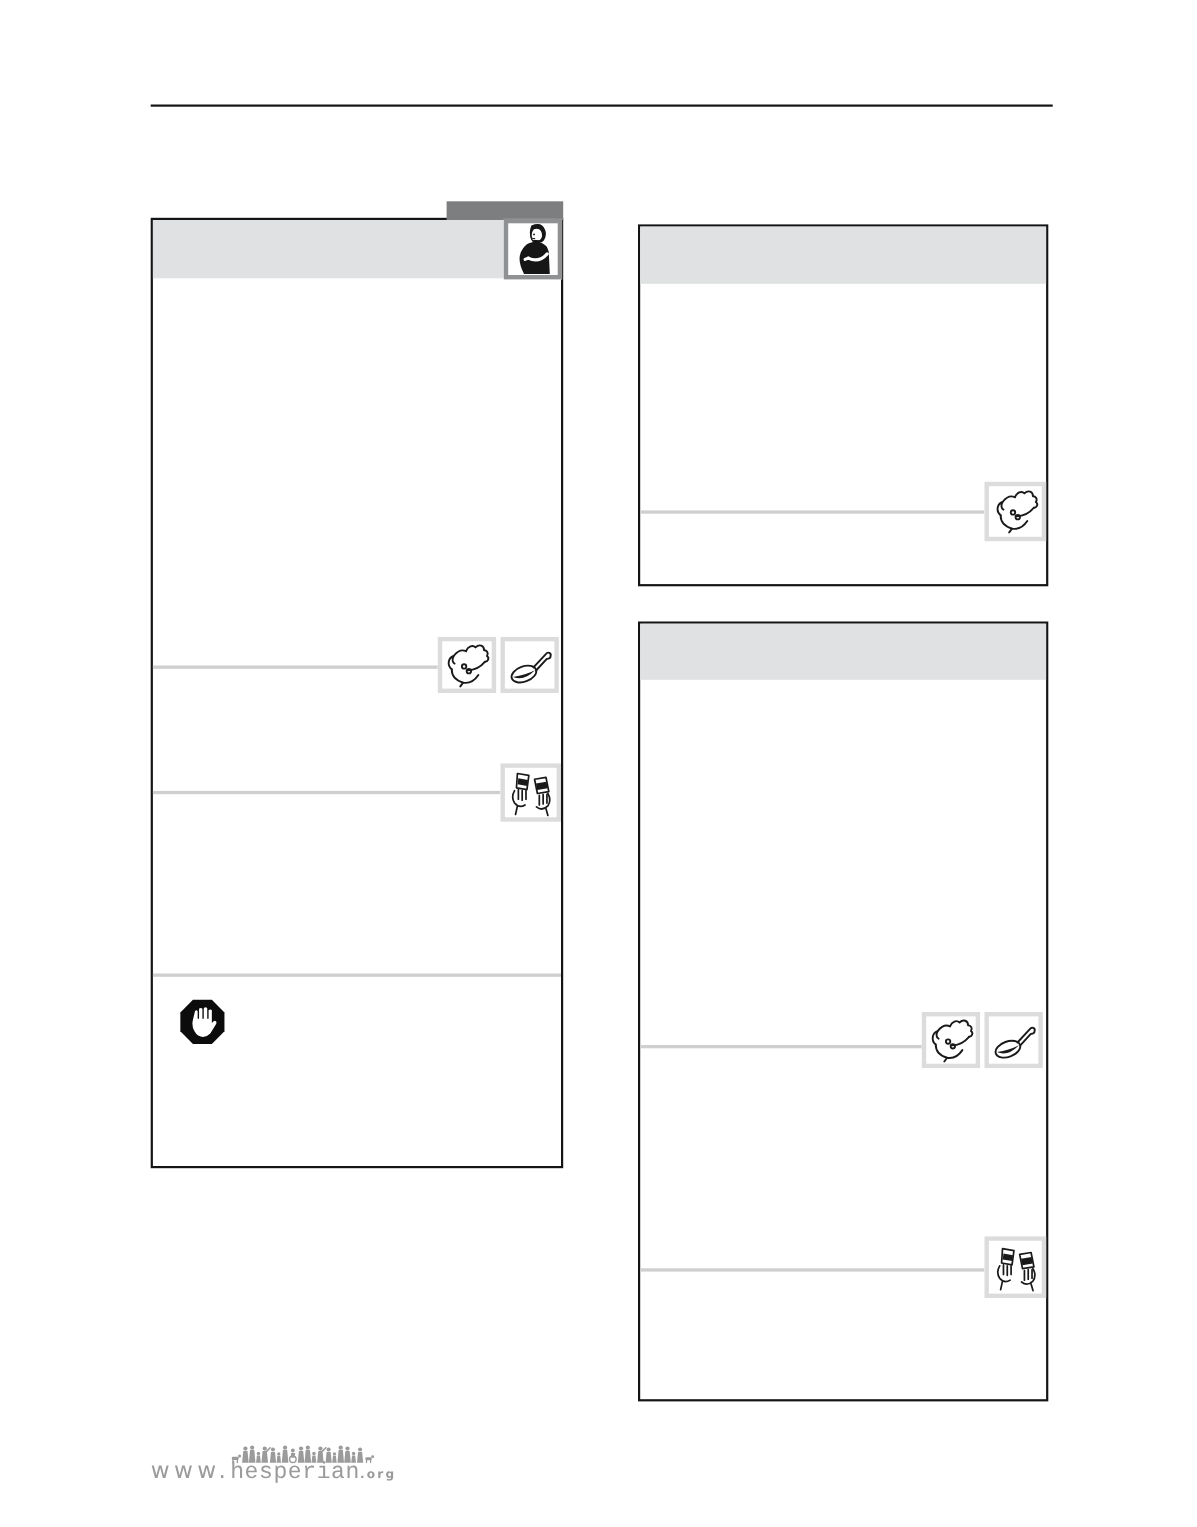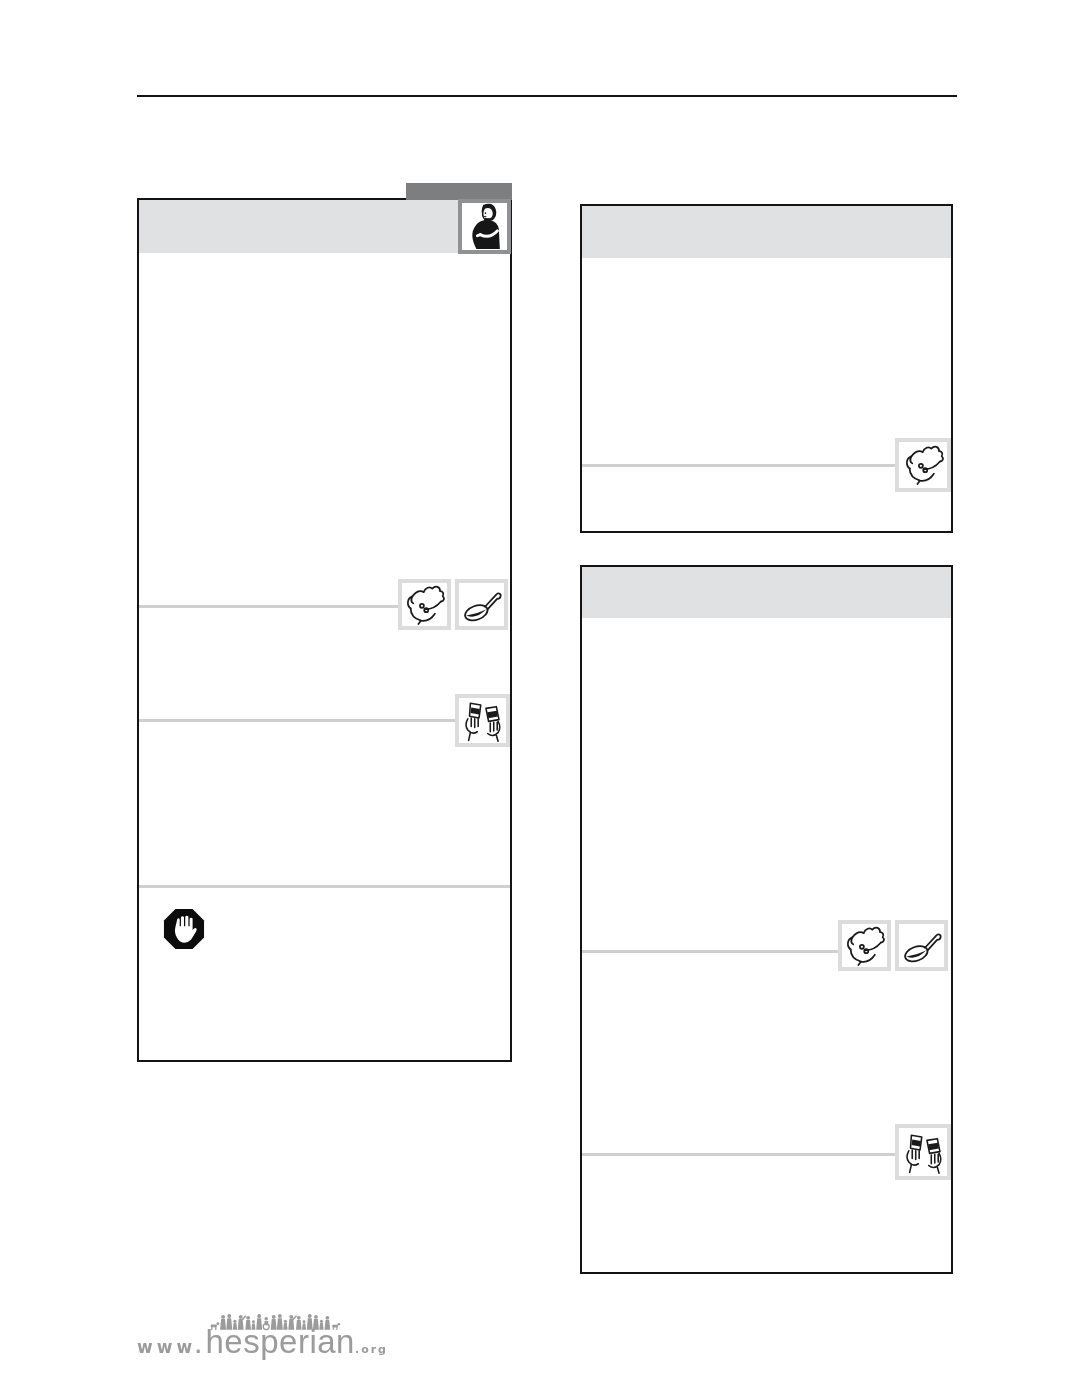--- a/index.html
+++ b/index.html
@@ -59,22 +59,22 @@
   
   .rb-d1 { left:0; top:383px; width:256px; }
   .rb-pair { left:256px; top:353px; }
   .rb-d2 { left:0; top:586px; width:313px; }
   .rb-cups { left:313px; top:557px; width:56px; height:56px; }
 
   
   .logo { position:absolute; left:137px; top:1308px; width:280px; color:var(--logo_gray,#9b9b9b); }
   .logo-figures { margin-left:72px; height:24px; display:block; }
   .logo-line { display:flex; align-items:baseline; margin-top:-7px; }
-  .logo-www  { font-weight:700; font-size:17px; letter-spacing:4px; }
-  .logo-name { font-family:Liberation Sans, sans-serif; font-size:33px; letter-spacing:0.5px; line-height:1; }
+  .logo-www  { font-weight:400; font-size:21px; letter-spacing:4px; }
+  .logo-name { font-family:Liberation Mono, monospace; font-size:21px; letter-spacing:0.5px; line-height:1; }
   .logo-org  { font-weight:700; font-size:11px; letter-spacing:2px; }
   svg { display:block; }
 </style>
 </head>
 <body>
 
 <div class="top-rule"></div>
 
 <section class="card card-left">
   <div class="band"></div>

